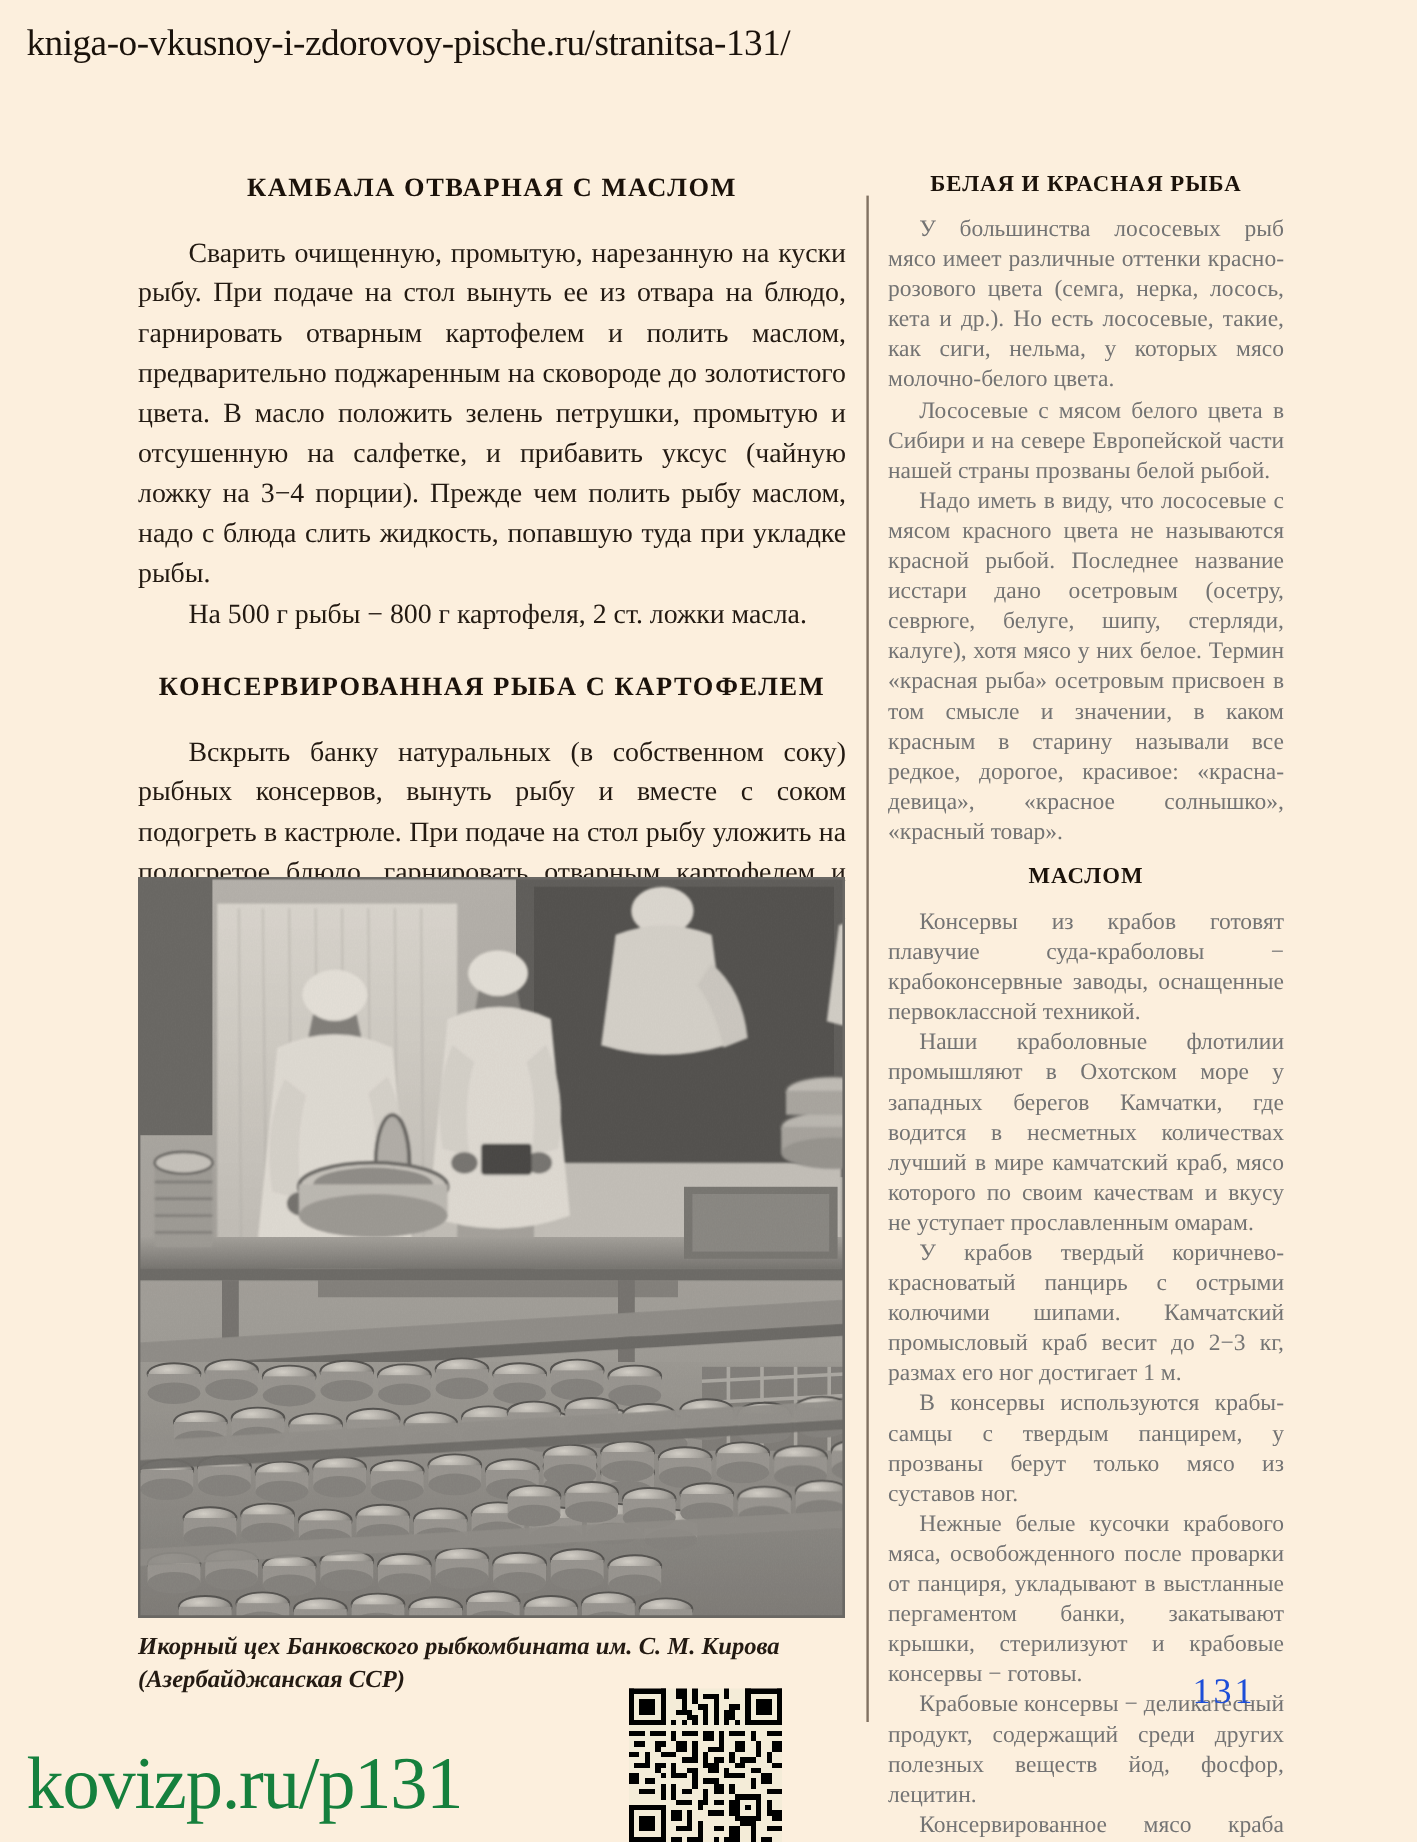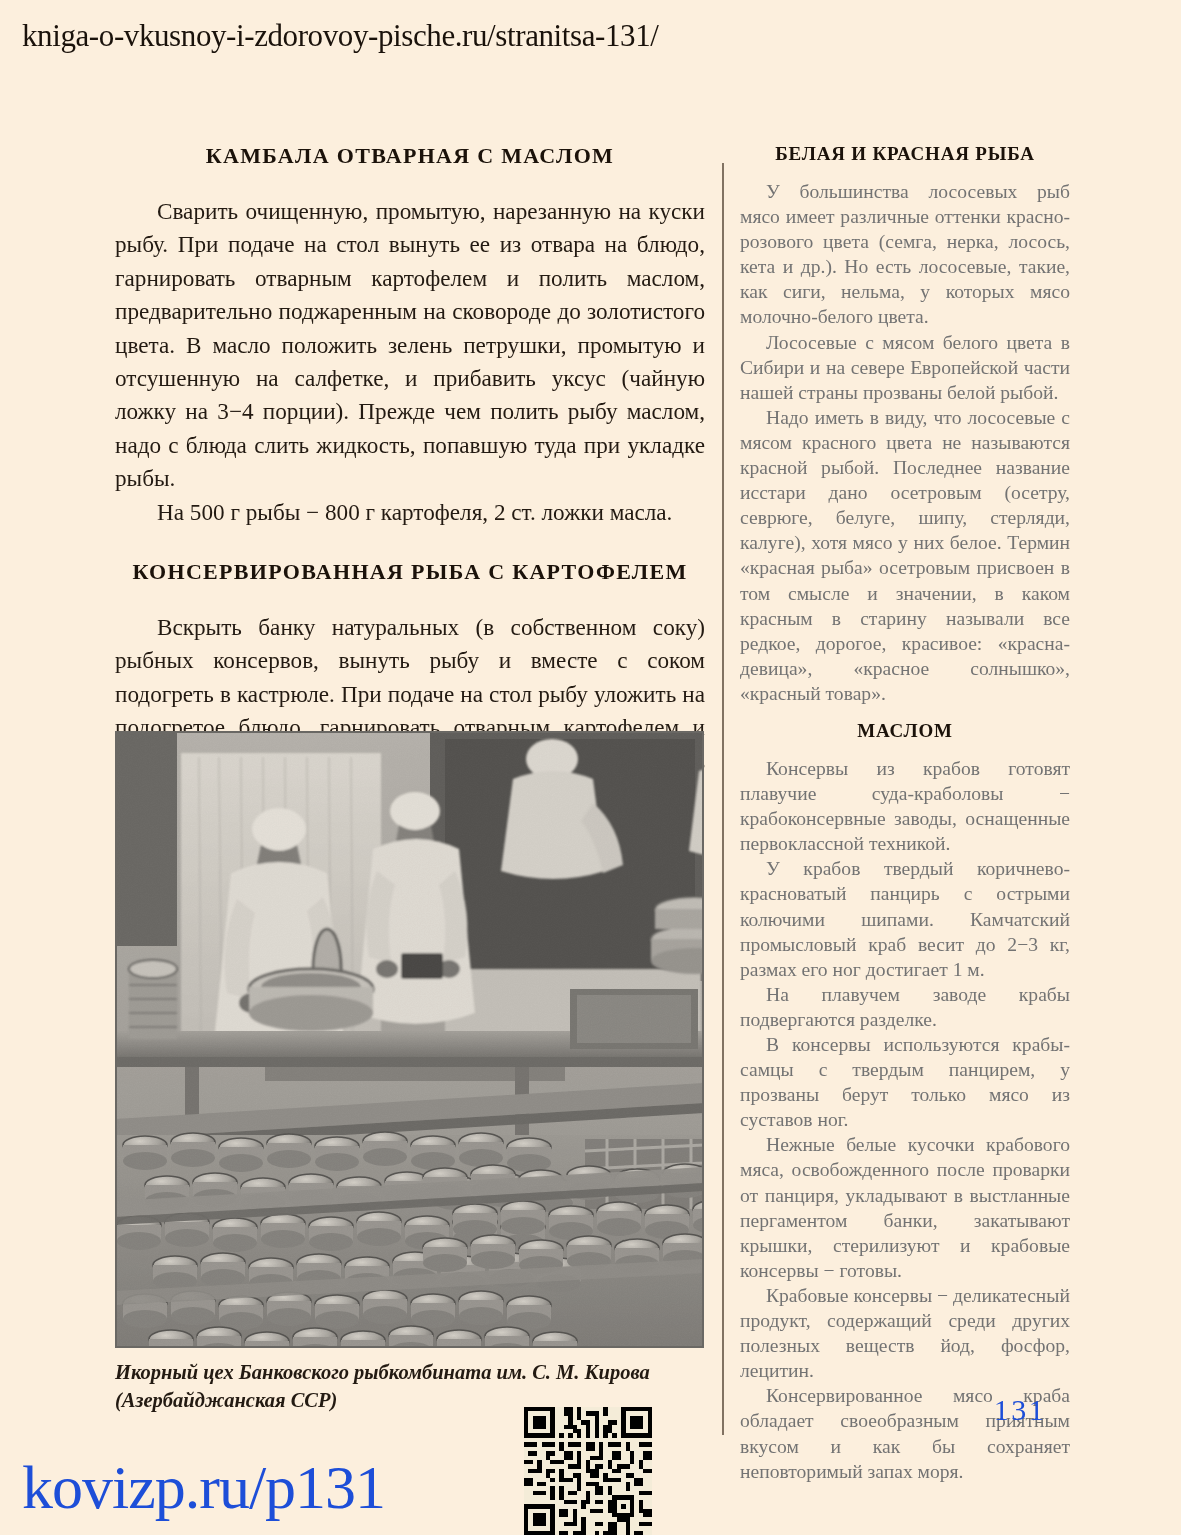--- a/index.html
+++ b/index.html
@@ -142,21 +142,21 @@
     color: #1d4ed8;
   }
 
   
   #bottom-url {
     position: absolute;
     left: 22px;
     top: 1452px;
     font-size: 62px;
     letter-spacing: -1px;
-    color: #1d4ed8;
+    color: #15803d;
     white-space: nowrap;
   }
 
   
   #qr-code {
     position: absolute;
     left: 517px;
     top: 1407px;
     width: 142px;
     height: 128px;
@@ -418,22 +418,22 @@
     <h2 class="sec-head">БЕЛАЯ И КРАСНАЯ РЫБА</h2>
     <div class="sp-sm"></div>
     <p class="rcol-p">У большинства лососевых рыб мясо имеет различные оттенки красно-розового цвета (семга, нерка, лосось, кета и др.). Но есть лососевые, такие, как сиги, нельма, у которых мясо молочно-белого цвета.</p>
     <p class="rcol-p">Лососевые с мясом белого цвета в Сибири и на севере Европейской части нашей страны прозваны белой рыбой.</p>
     <p class="rcol-p">Надо иметь в виду, что лососевые с мясом красного цвета не называются красной рыбой. Последнее название исстари дано осетровым (осетру, севрюге, белуге, шипу, стерляди, калуге), хотя мясо у них белое. Термин «красная рыба» осетровым присвоен в том смысле и значении, в каком красным в старину называли все редкое, дорогое, красивое: «красна-девица», «красное солнышко», «красный товар».</p>
 
     <div class="sp-sm"></div>
     <h2 class="sec-head">МАСЛОМ</h2>
     <div class="sp-sm"></div>
     <p class="rcol-p">Консервы из крабов готовят плавучие суда-краболовы − крабоконсервные заводы, оснащенные первоклассной техникой.</p>
+    <p class="rcol-p">Наши краболовные флотилии промышляют в Охотском море у западных берегов Камчатки, где водится в несметных количествах лучший в мире камчатский краб, мясо которого по своим качествам и вкусу не уступает прославленным омарам.</p>
     <p class="rcol-p">У крабов твердый коричнево-красноватый панцирь с острыми колючими шипами. Камчатский промысловый краб весит до 2−3 кг, размах его ног достигает 1 м.</p>
-    <p class="rcol-p">На плавучем заводе крабы подвергаются разделке.</p>
     <p class="rcol-p">В консервы используются крабы-самцы с твердым панцирем, у прозваны берут только мясо из суставов ног.</p>
     <p class="rcol-p">Нежные белые кусочки крабового мяса, освобожденного после проварки от панциря, укладывают в выстланные пергаментом банки, закатывают крышки, стерилизуют и крабовые консервы − готовы.</p>
     <p class="rcol-p">Крабовые консервы − деликатесный продукт, содержащий среди других полезных веществ йод, фосфор, лецитин.</p>
     <p class="rcol-p">Консервированное мясо краба обладает своеобразным приятным вкусом и как бы сохраняет неповторимый запах моря.</p>
 
   </div>
 
 </div>
 
 <div id="page-number">131</div>

